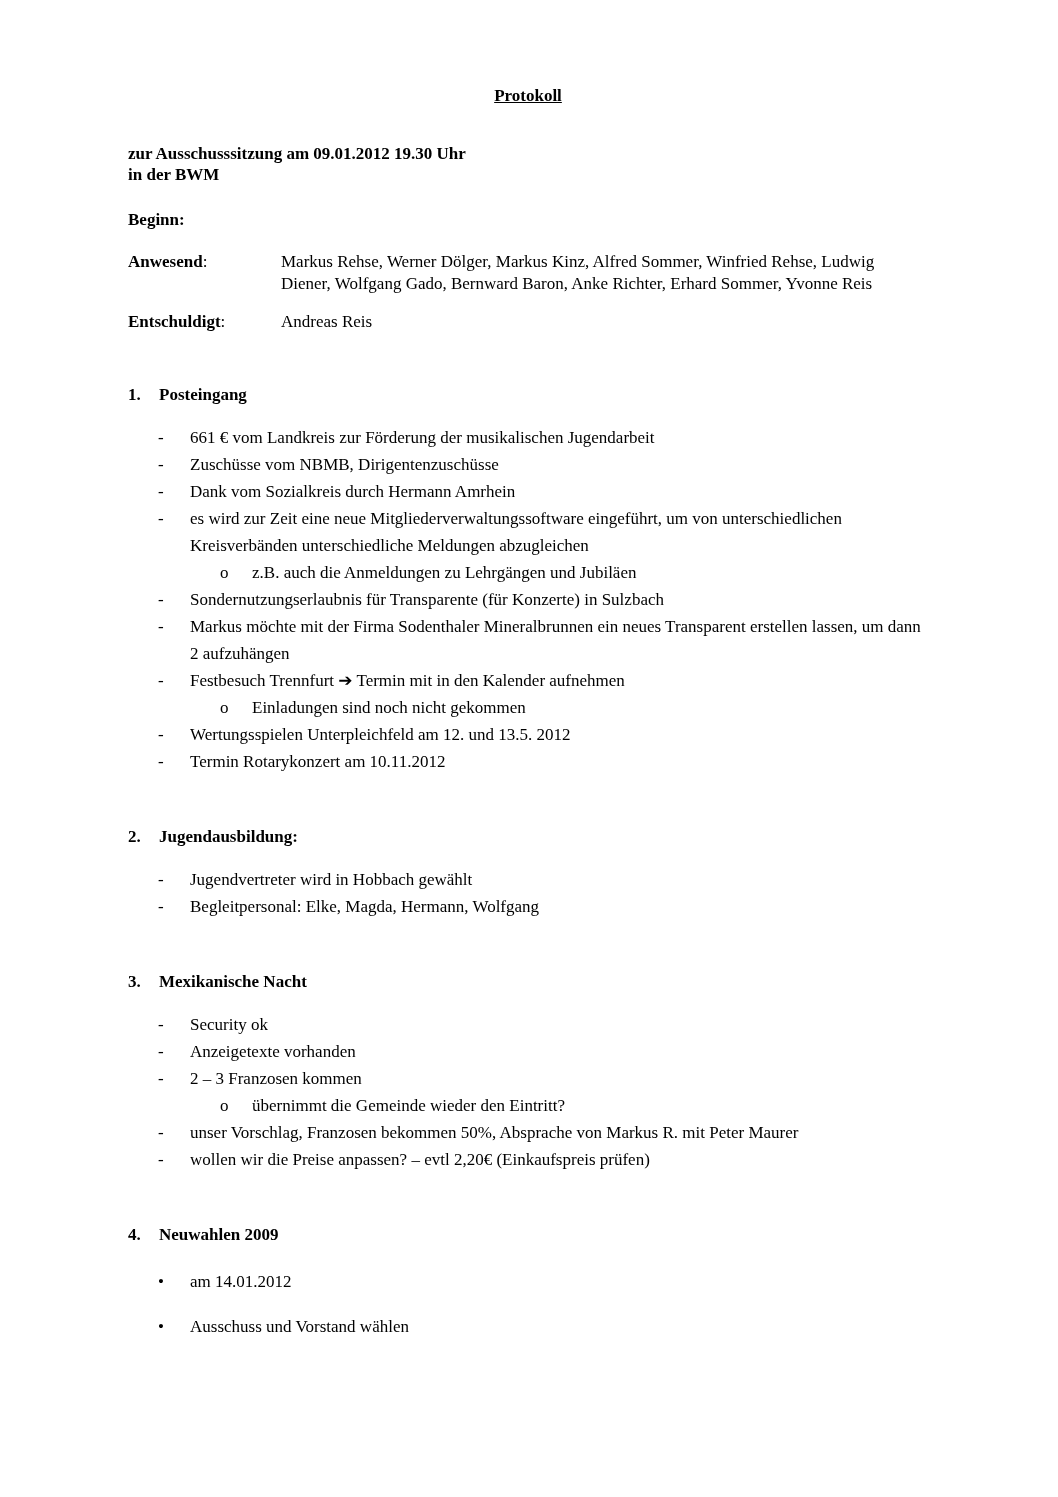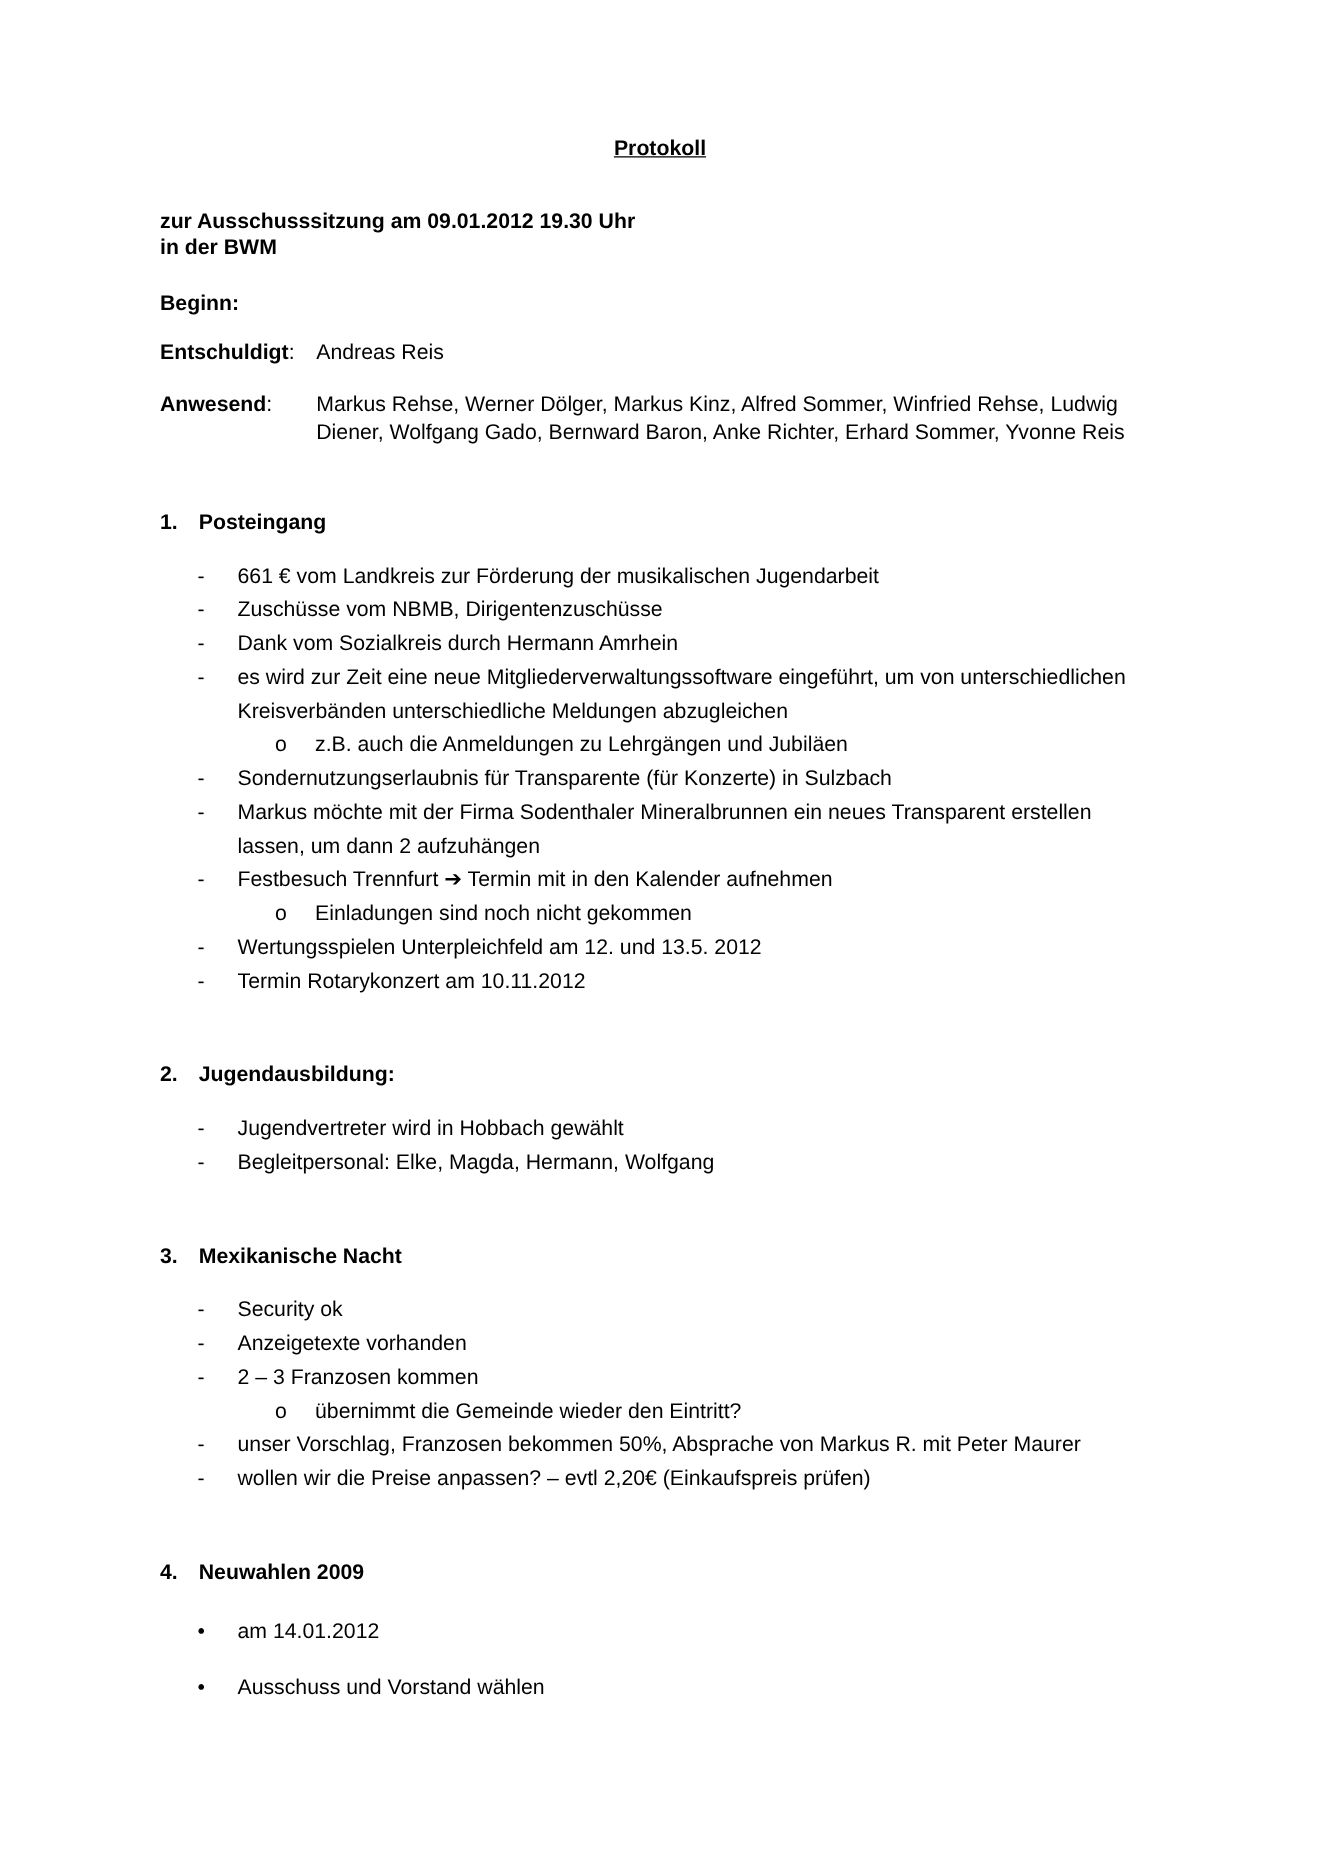--- a/index.html
+++ b/index.html
@@ -6,33 +6,33 @@
   body {
     width: 1058px;
     height: 1497px;
     background: #ffffff;
     color: #000000;
     font-family: "Liberation Sans", "DejaVu Sans", sans-serif;
     font-size: 17px;
     overflow: hidden;
     -webkit-font-smoothing: antialiased;
   }
-  .page { padding: 109px 130px 0 128px; width: 800px; }
+  .page { padding: 86px 130px 0 128px; width: 800px; font-family: Liberation Serif, serif; }
 
   .title {
     text-align: center;
     font-weight: bold;
     text-decoration: underline;
     font-size: 17px;
     line-height: 20px;
   }
   .intro { margin-top: 37px; font-weight: bold; line-height: 21px; }
 
   .meta { margin-top: 24px; }
-  .meta-row { display: flex; line-height: 22px; }
+  .meta-row { display: flex; line-height: 22px; gap: 28px; }
   .meta-row .lab { min-width: 125px; font-weight: bold; white-space: nowrap; }
   .lab .colon { font-weight: bold; }
   .lab.colon-regular .colon { font-weight: normal; }
   .meta-row .val { flex: 1; }
   .meta-row.gap-lg { margin-top: 20px; line-height: 21.5px; }
   .meta-row.gap-md { margin-top: 17px; }
 
   .section { margin-top: 48px; }
   .sec-head { display: flex; font-weight: bold; line-height: 27px; }
   .sec-head .num { width: 31px; flex: 0 0 31px; }
@@ -51,27 +51,27 @@
 <div class="page">
   <div class="title">Protokoll</div>
   <div class="intro">
     <div>zur Ausschusssitzung am 09.01.2012 19.30 Uhr</div>
     <div>in der BWM</div>
   </div>
   <div class="meta" id="meta">
       <div class="meta-row">
         <span class="lab">Beginn<span class="colon">:</span></span>
       </div>
+      <div class="meta-row gap-lg">
+        <span class="lab colon-regular">Anwesend<span class="colon">:</span></span>
+        <div class="val">Markus Rehse, Werner Dölger, Markus Kinz, Alfred Sommer, Winfried Rehse, Ludwig Diener, Wolfgang Gado, Bernward Baron, Anke Richter, Erhard Sommer, Yvonne Reis</div>
+      </div>
       <div class="meta-row gap-md">
         <span class="lab colon-regular">Entschuldigt<span class="colon">:</span></span>
         <div class="val">Andreas Reis</div>
-      </div>
-      <div class="meta-row gap-lg">
-        <span class="lab colon-regular">Anwesend<span class="colon">:</span></span>
-        <div class="val">Markus Rehse, Werner Dölger, Markus Kinz, Alfred Sommer, Winfried Rehse, Ludwig Diener, Wolfgang Gado, Bernward Baron, Anke Richter, Erhard Sommer, Yvonne Reis</div>
       </div>
     </div>
   <div id="sections">
       <section class="section">
         <div class="sec-head">
           <span class="num">1.</span>
           <span class="htxt">Posteingang</span>
         </div>
         <div class="items">
           <div class="item l1">

